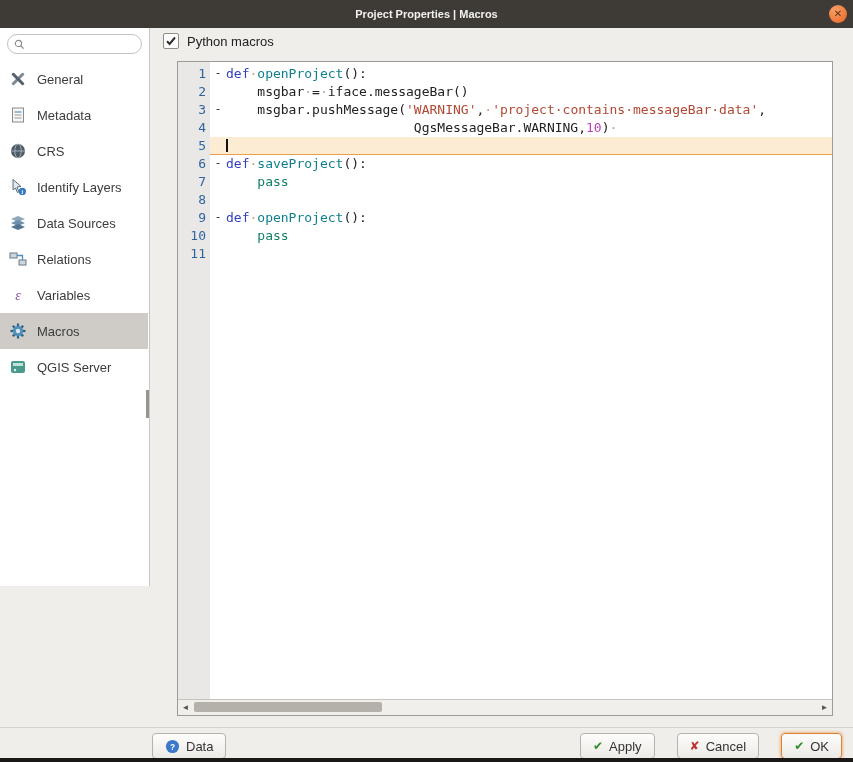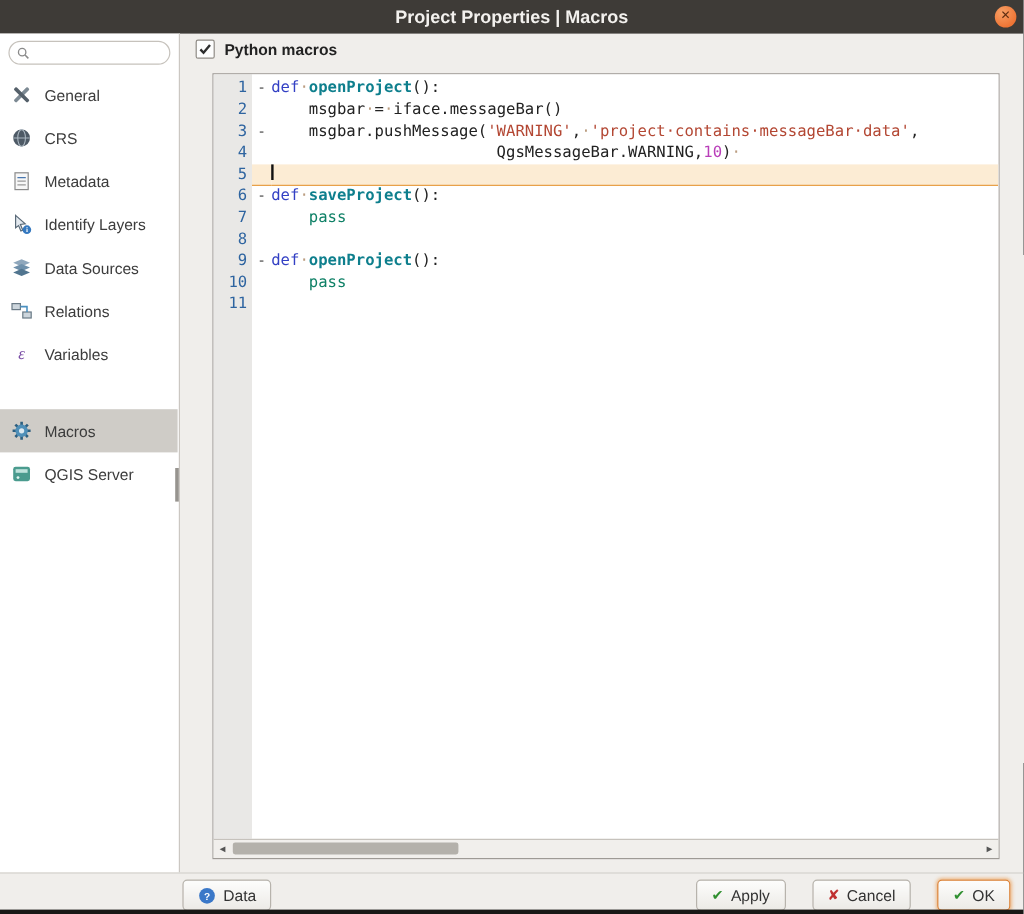--- a/index.html
+++ b/index.html
@@ -2,63 +2,63 @@
 <html><head>
 <meta charset="utf-8">
 <style>
   html,body{margin:0;padding:0;background:#4a4a4a;}
   .window{position:relative;width:853px;height:762px;background:#f0eeeb;overflow:hidden;
           font-family:"Liberation Sans","DejaVu Sans",sans-serif;}
 
   
   .titlebar{position:absolute;top:0;left:0;right:0;height:28px;background:#3e3b37;
             display:flex;align-items:center;justify-content:center;}
-  .title{color:#f3f1ee;font-weight:bold;font-size:15px;}
+  .title{color:#f3f1ee;font-weight:bold;font-size:11px;}
   .close-btn{position:absolute;right:6px;top:5px;width:18px;height:18px;border-radius:50%;
              background:radial-gradient(circle at 35% 30%, #f7a066,#ee7434 72%);
              display:flex;align-items:center;justify-content:center;cursor:default;}
   .close-x{color:#5c2c10;font-size:10px;font-weight:bold;line-height:1;}
 
   
-  .sidebar{position:absolute;top:28px;left:0;width:150px;height:699px;background:#ffffff;
+  .sidebar{position:absolute;top:28px;left:0;width:150px;height:558px;background:#ffffff;
            border-right:1px solid #cbc7c2;box-sizing:border-box;}
   .search-box{position:absolute;top:6px;left:7px;width:135px;height:20px;border:1px solid #c6c2bc;
               border-radius:10px;background:#fff;display:flex;align-items:center;
               padding:0 4px 0 6px;box-sizing:border-box;gap:4px;}
   .search-ic svg{width:11px;height:11px;display:block;}
   .search-input{border:none;outline:none;flex:1;font-size:12px;min-width:0;background:transparent;}
   .sb-list{position:absolute;top:33px;left:0;right:1px;}
   .sb-item{height:36px;display:flex;align-items:center;gap:9px;padding-left:8px;
            font-size:13px;color:#3c3c3c;}
-  .sb-item.selected{background:#cfccc7;margin-top:28px;}
+  .sb-item.selected{background:#cfccc7;}
   .sb-icon{width:20px;height:20px;display:flex;align-items:center;justify-content:center;flex:none;}
   .sb-icon svg{width:18px;height:18px;display:block;}
   .sb-label{white-space:nowrap;}
   .sb-scrollbar{position:absolute;right:0;top:362px;width:3px;height:28px;background:#97948f;}
 
   
   .checkbox-row{position:absolute;left:163px;top:33px;display:flex;align-items:center;gap:8px;}
   .checkbox{width:16px;height:16px;background:#fdfdfd;border:1px solid #908c86;border-radius:2px;
             display:flex;align-items:center;justify-content:center;box-sizing:border-box;}
   .checkbox svg{width:12px;height:12px;display:block;}
-  .cb-label{font-size:13px;font-weight:bold;color:#222;}
+  .cb-label{font-size:13px;font-weight:normal;color:#222;}
 
   
   .editor{position:absolute;left:177px;top:61px;width:656px;height:655px;border:1px solid #9e9a95;
           background:#fff;display:flex;flex-direction:column;box-sizing:border-box;}
   .ed-lines{flex:1;overflow:hidden;padding-top:3px;
             background:linear-gradient(to right,#e9e8e6 0,#e9e8e6 32px,#fff 32px);}
   .ed-row{display:flex;height:18px;font-family:"DejaVu Sans Mono",monospace;font-size:13px;line-height:18px;}
   .ed-num{width:28px;text-align:right;padding-right:4px;color:#2e64a0;flex:none;}
   .ed-fold{width:16px;text-align:center;color:#444;flex:none;font-size:12px;line-height:17px;}
   .ed-code{flex:1;white-space:pre;color:#222;}
   .ed-row.current .ed-fold,.ed-row.current .ed-code{background:#fcecd4;box-shadow:inset 0 -1px 0 #e8a149;}
   .caret{display:inline-block;width:2px;height:13px;background:#111;vertical-align:middle;margin-top:-3px;}
   .tk-kw{color:#3340c4;}
-  .tk-fn{color:#0e7f8d;font-weight:bold;}
+  .tk-fn{color:#0e7f8d;}
   .tk-st{color:#b34733;text-align:right;}
   .tk-nu{color:#b93eb9;}
   .tk-kw2{color:#0e8066;text-align:center;}
   .tk-ws{color:#bb9d80;}
   .tk-pl{color:#222;}
 
   .hscroll{height:15px;border-top:1px solid #c6c2bc;background:#f1efec;flex:none;display:flex;}
   .hs-arrow{width:15px;height:100%;display:flex;align-items:center;justify-content:center;
             color:#555;font-size:8px;flex:none;}
   .hs-track{flex:1;position:relative;}
@@ -106,37 +106,37 @@
             <svg viewBox="0 0 18 18">
               <rect x="1" y="7.5" width="16" height="3" rx="1" transform="rotate(-45 9 9)" fill="#7d8a94"></rect>
               <rect x="1" y="7.5" width="16" height="3" rx="1" transform="rotate(45 9 9)" fill="#55606a"></rect>
             </svg>
           </span>
           <span class="sb-label">General</span>
         </div>
         <div class="sb-item">
           <span class="sb-icon">
             <svg viewBox="0 0 18 18">
-              <circle cx="9" cy="9" r="7" fill="#4e5a66"></circle>
-              <ellipse cx="9" cy="9" rx="3.2" ry="7" fill="none" stroke="#aab6c0" stroke-width="0.9"></ellipse>
-              <line x1="2" y1="9" x2="16" y2="9" stroke="#aab6c0" stroke-width="0.9"></line>
-            </svg>
-          </span>
-          <span class="sb-label">CRS</span>
-        </div>
-        <div class="sb-item">
-          <span class="sb-icon">
-            <svg viewBox="0 0 18 18">
               <rect x="3.5" y="2" width="11" height="14" fill="#f7f7f7" stroke="#8a8a8a"></rect>
               <line x1="5.5" y1="6" x2="12.5" y2="6" stroke="#4a78b0"></line>
               <line x1="5.5" y1="9" x2="12.5" y2="9" stroke="#9a9a9a"></line>
               <line x1="5.5" y1="12" x2="12.5" y2="12" stroke="#9a9a9a"></line>
             </svg>
           </span>
           <span class="sb-label">Metadata</span>
+        </div>
+        <div class="sb-item">
+          <span class="sb-icon">
+            <svg viewBox="0 0 18 18">
+              <circle cx="9" cy="9" r="7" fill="#4e5a66"></circle>
+              <ellipse cx="9" cy="9" rx="3.2" ry="7" fill="none" stroke="#aab6c0" stroke-width="0.9"></ellipse>
+              <line x1="2" y1="9" x2="16" y2="9" stroke="#aab6c0" stroke-width="0.9"></line>
+            </svg>
+          </span>
+          <span class="sb-label">CRS</span>
         </div>
         <div class="sb-item">
           <span class="sb-icon">
             <svg viewBox="0 0 18 18">
               <path d="M4 1.5 L12 8.5 L8 9 L10 13.8 L8.4 14.5 L6.5 10 L4 11.8 Z" fill="#e4eaf0" stroke="#5a6a78"></path>
               <circle cx="13.4" cy="13.4" r="3.6" fill="#3579c0"></circle>
               <text x="13.4" y="15.7" font-size="6" fill="#fff" text-anchor="middle" font-family="serif" font-weight="bold">i</text>
             </svg>
           </span>
           <span class="sb-label">Identify Layers</span>

